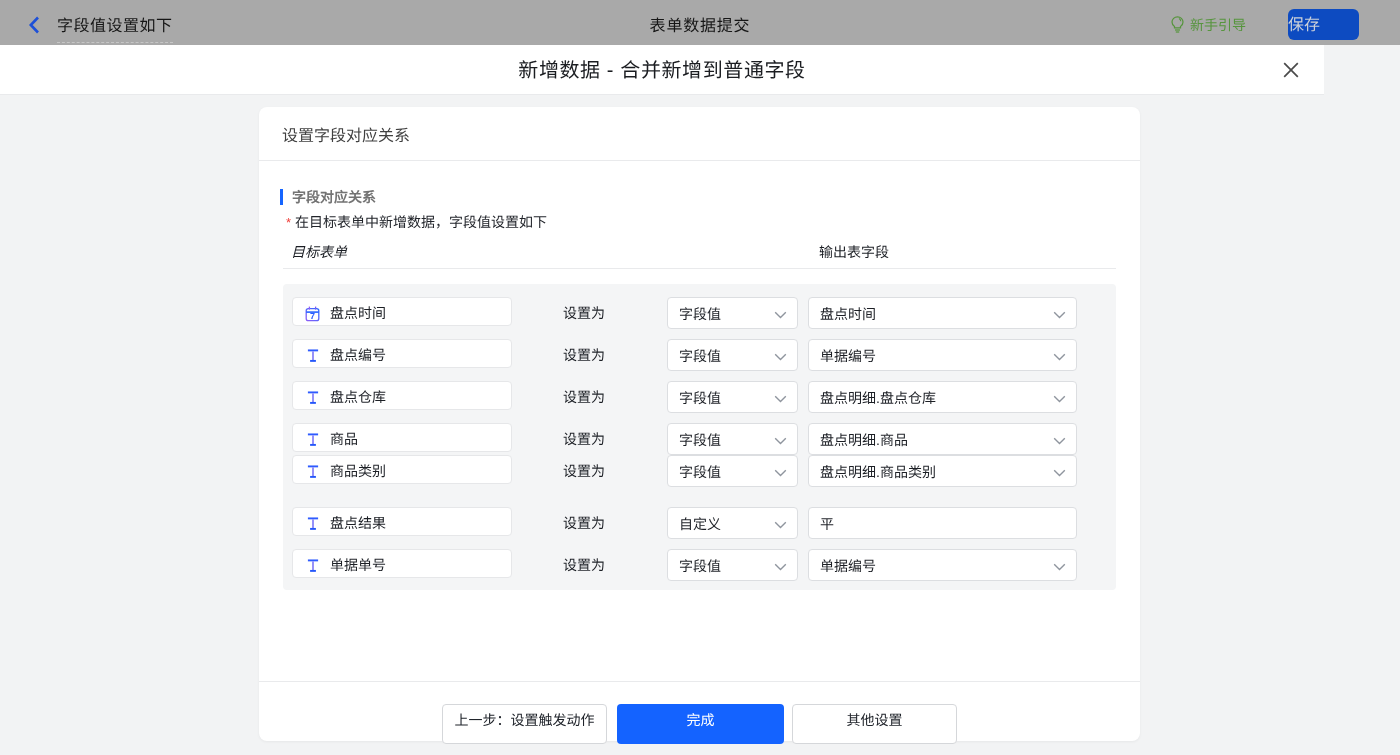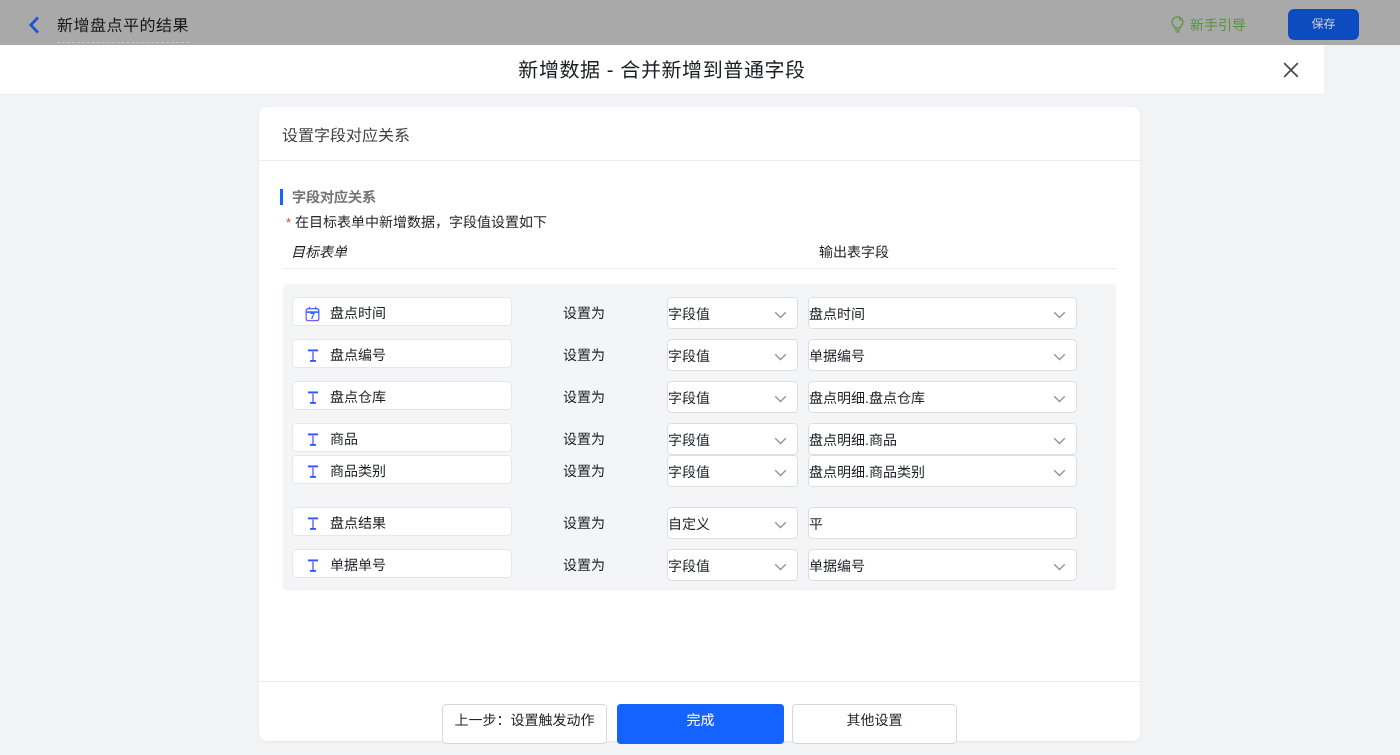--- a/index.html
+++ b/index.html
@@ -12,21 +12,21 @@
   .backarrow { position:absolute; left:28px; top:16px; }
   .backtext { position:absolute; left:57px; top:16px; font-size:16px; letter-spacing:0.5px;
               color:#161616; line-height:20px; }
   .backtext:after { content:""; position:absolute; left:0; right:0; bottom:-7px;
               border-bottom:1px dashed #c6c6c6; }
   .tb-title { position:absolute; left:0; top:16px; width:100%; text-align:center;
               font-size:16px; letter-spacing:0.8px; color:#161616; line-height:20px; }
   .guide { position:absolute; left:1171px; top:15px; color:#57953e; font-size:14px; line-height:20px; }
   
   .savebtn { position:absolute; left:1288px; top:9px; width:71px; height:31px; background:#0d4bc1;
-             border-radius:6px; color:#ccd1d9; font-size:12px; text-align:center; line-height:31px; }
+             border-radius:6px; color:#ccd1d9; font-size:16px; text-align:left; line-height:31px; }
 
   
   .dlghead { position:absolute; left:0; top:45px; width:1324px; height:50px; background:#fff;
              border-bottom:1px solid #e9eaec; }
   .dlghead h1 { font-size:20px; font-weight:normal; color:#1b1d21; text-align:center;
                 line-height:49px; padding-top:1px; letter-spacing:0.6px; }
   .close { position:absolute; right:25px; top:17px; }
 
   
   .card { position:absolute; left:259px; top:107px; width:881px; height:634px; background:#fff;
@@ -47,21 +47,21 @@
   .panel { position:absolute; left:24px; top:177px; width:833px; height:306px; background:#f4f5f6;
            border-radius:4px; }
   .row { position:absolute; left:0; width:100%; height:32px; }
   .fld { position:absolute; left:9px; top:0; width:220px; height:29px; background:#fff;
          border:1px solid #e6e7e9; border-radius:4px; line-height:30px; font-size:14px;
          color:#1c1f25; padding-left:37px; }
   .fld svg { position:absolute; left:12px; top:7px; }
   .fld .cal { top:8px; }
   .setas { position:absolute; left:280px; top:8px; font-size:14px; color:#1c1f25; line-height:16px; }
   .sel { position:absolute; top:0; height:32px; background:#fff; border:1px solid #dcdee1;
-         border-radius:4px; font-size:14px; color:#1c1f25; line-height:32px; }
+         border-radius:4px; font-size:14px; color:#1c1f25; line-height:32px; padding-left:11px; }
   .sel .chev { position:absolute; right:10px; top:13px; }
   .sel1 { left:384px; width:131px; }
   .sel2 { left:525px; width:269px; }
   .txtin { left:525px; width:269px; }
 
   
   .foot { position:absolute; left:0; top:574px; width:100%; height:60px; border-top:1px solid #e9eaec;
           text-align:center; }
   .btn { display:inline-block; height:40px; border-radius:4px; font-size:14px; line-height:32px;
          margin-top:22px; vertical-align:top; }
@@ -215,21 +215,22 @@
 
   <div class="foot">
     <span class="btn ghost b1">上一步：设置触发动作</span><span class="btn prim b2">完成</span><span class="btn ghost b3">其他设置</span>
   </div>
 </div>
 
 <div class="topbar">
   <svg class="backarrow" width="12" height="18" viewBox="0 0 12 18">
     <path d="M10 1.5 L2.8 9 L10 16.5" stroke="#1d50d8" stroke-width="2.6" fill="none"></path>
   </svg>
-  <span class="backtext">新增盘点平的结果</span>
+  <span class="backtext">字段值设置如下</span>
+  <div class="tb-title">表单数据提交</div>
   <div class="guide">
     <svg width="13" height="17" viewBox="0 0 13 17" style="vertical-align:-3px;margin-right:6px">
       <g fill="none" stroke="#57953e" stroke-width="1.25">
         <path d="M6.5 0.8 C3.4 0.8 1 3.2 1 6.1 C1 8 2 9.6 3.5 10.5 L3.5 11.9 L9.5 11.9 L9.5 10.5 C11 9.6 12 8 12 6.1 C12 3.2 9.6 0.8 6.5 0.8 Z"></path>
         <path d="M8 2.6 C9 3.1 9.7 4.1 9.8 5.3" stroke-width="1.1"></path>
         <path d="M4 14 L9 14"></path>
         <path d="M4.8 16 L8.2 16"></path>
       </g>
     </svg>新手引导
   </div>

